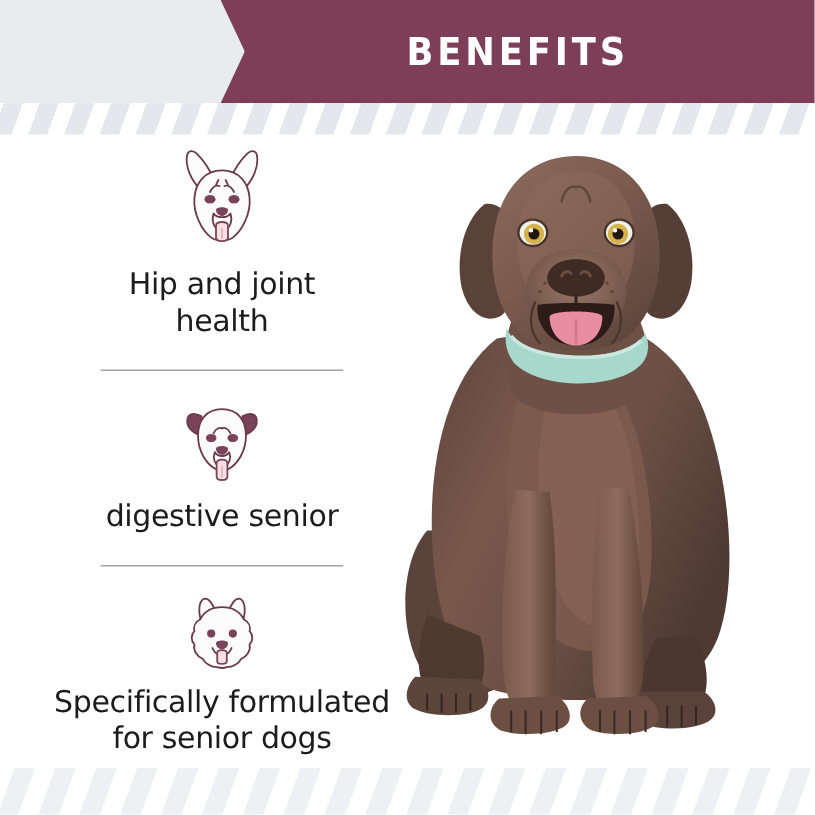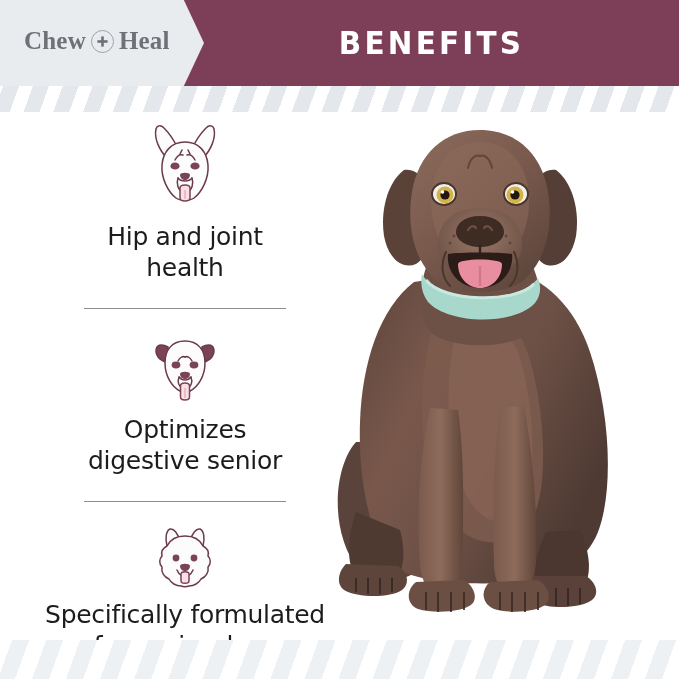--- a/index.html
+++ b/index.html
@@ -169,30 +169,20 @@
 </head>
 <body>
 
 <div class="page">
 
   <div class="header">
 
     <div class="header-band"></div>
     <div class="header-notch"></div>
 
-    <div class="logo">
-      <span>Chew</span>
-      <span class="logo-mark">
-        <svg width="13" height="13" viewBox="0 0 13 13">
-          <rect x="5.2" y="1.4" width="2.6" height="10.2" fill="#6e7277"></rect>
-          <rect x="1.4" y="5.2" width="10.2" height="2.6" fill="#6e7277"></rect>
-        </svg>
-      </span>
-      <span>Heal</span>
-    </div>
 
     <div class="header-title">BENEFITS</div>
   </div>
 
   <div class="stripes stripes-top"></div>
 
   <div class="benefits">
 
     <div class="benefit benefit-1">
       <div class="benefit-icon">
@@ -257,21 +247,20 @@
             <path d="M37 46 C35 51 37 56 41 58"></path>
             <path d="M49 46 C51 51 49 56 45 58"></path>
           </g>
           <path d="M38 43 C38 40 48 40 48 43 C48 46 45.5 48 43 48 C40.5 48 38 46 38 43 Z" fill="#7a4357"></path>
 
           <path d="M38.5 55 C38.5 51 47.5 51 47.5 55 L47.5 66 C47.5 70 38.5 70 38.5 66 Z" fill="#fbdfe4" stroke="#7a4357" stroke-width="1.5"></path>
           <path d="M43 57 L43 67" stroke="#d9a8b3" stroke-width="1.2" fill="none"></path>
         </svg>
       </div>
       <div class="benefit-text">
-        <div>Optimizes</div>
         <div>digestive senior</div>
       </div>
       <div class="divider divider-2"></div>
     </div>
 
     <div class="spacer-2"></div>
 
     <div class="benefit benefit-3">
       <div class="benefit-icon">
         <svg width="80" height="66" viewBox="0 0 80 66">

